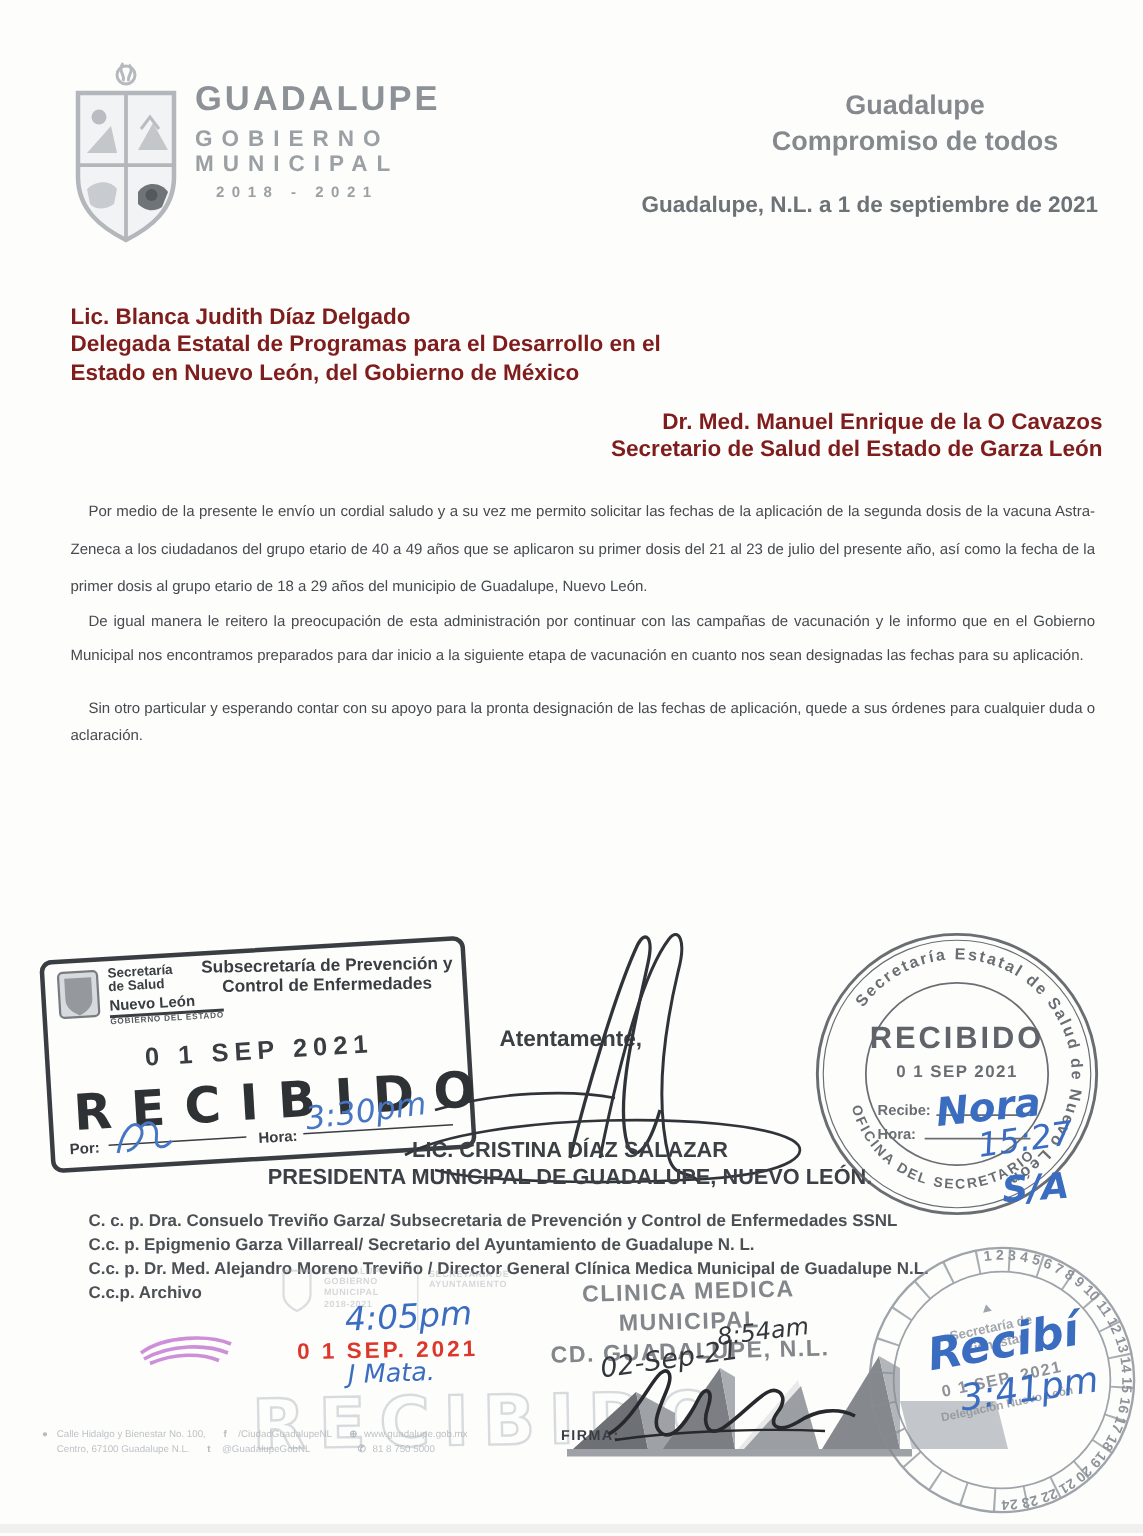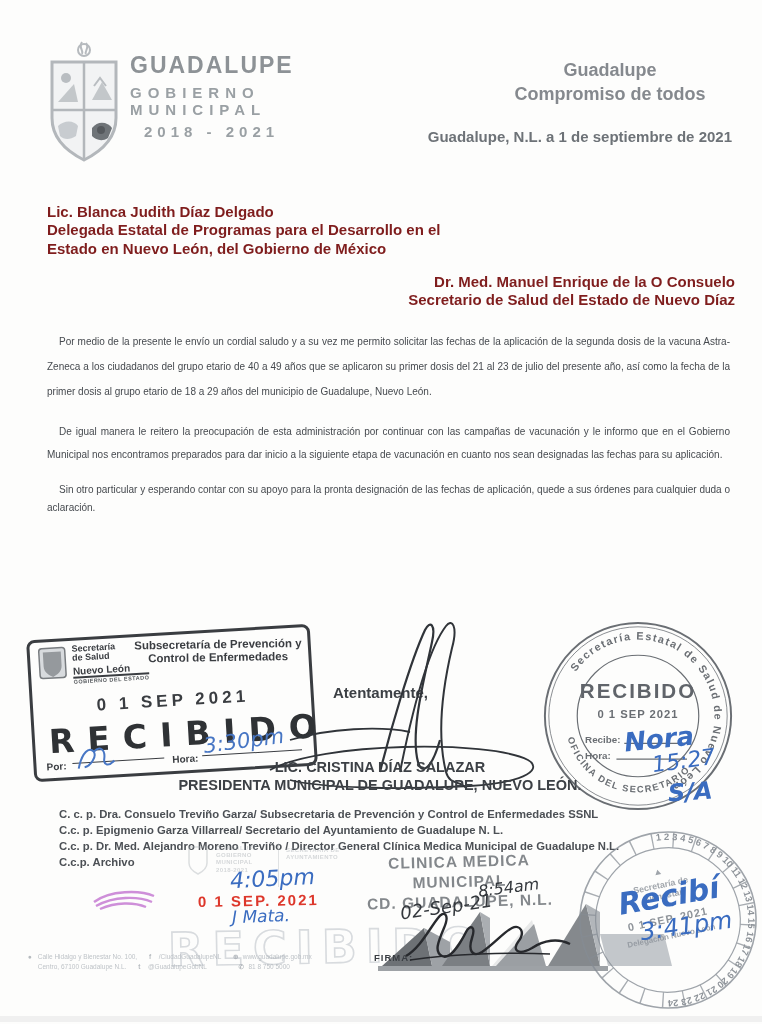--- a/index.html
+++ b/index.html
@@ -2,29 +2,29 @@
 <html><head>
 <meta charset="utf-8">
 <style>
   html,body{margin:0;padding:0;background:#ffffff;}
   #page{position:relative;width:762px;height:1024px;background:#fdfdfc;overflow:hidden;
         font-family:"Liberation Sans",sans-serif;color:#43474c;}
   .abs{position:absolute;}
   
   .logo-title{font-size:23px;font-weight:bold;letter-spacing:2px;color:#8d9296;}
   .logo-sub{font-size:15px;font-weight:bold;letter-spacing:6px;color:#9aa0a4;}
-  .logo-years{font-size:15px;font-weight:bold;letter-spacing:5px;color:#9aa0a4;}
+  .logo-years{font-size:10px;font-weight:bold;letter-spacing:5px;color:#9aa0a4;}
   .motto{font-size:18px;font-weight:bold;color:#85898e;text-align:center;line-height:1.35;}
   .oficio{font-size:15px;font-weight:bold;color:#6d7277;text-align:right;line-height:1.4;}
   
   .addr{font-size:15px;font-weight:bold;color:#7f1d1d;line-height:1.22;}
   .addr-r{text-align:right;}
   .para{font-size:10px;color:#464a4f;text-align:justify;text-indent:12px;margin:0;}
   .p1{line-height:2.48;}
-  .p2{line-height:2.22;margin-top:17px;}
+  .p2{line-height:2.22;}
   .p3{line-height:1.85;margin-top:15px;}
   
   .atent{font-size:15px;font-weight:bold;color:#3c4045;}
   .sig-name{font-size:14.5px;font-weight:bold;color:#3c4045;text-align:center;line-height:1.35;}
   
   .ccp{font-size:11.3px;font-weight:bold;color:#4c5055;line-height:1.42;}
   
   .stamp-box{width:278px;height:136px;border:3.5px solid #2c2f33;border-radius:8px;
              transform:rotate(-3.4deg);background:transparent;opacity:.93;}
   .sb-org{font-size:9px;font-weight:bold;color:#2c2f33;line-height:1.05;}
@@ -91,22 +91,22 @@
     <div>Guadalupe, N.L. a 1 de septiembre de 2021</div>
   </div>
 
   <div class="abs addr" style="left:47px;top:203px;width:520px;">
     <div>Lic. Blanca Judith Díaz Delgado</div>
     <div>Delegada Estatal de Programas para el Desarrollo en el</div>
     <div>Estado en Nuevo León, del Gobierno de México</div>
   </div>
 
   <div class="abs addr addr-r" style="left:330px;top:273px;width:405px;">
-    <div>Dr. Med. Manuel Enrique de la O Consuelo</div>
-    <div>Secretario de Salud del Estado de Nuevo Díaz</div>
+    <div>Dr. Med. Manuel Enrique de la O Cavazos</div>
+    <div>Secretario de Salud del Estado de Garza León</div>
   </div>
 
   <div class="abs" style="left:47px;top:330px;width:683px;">
     <p class="para p1">Por medio de la presente le envío un cordial saludo y a su vez me permito solicitar las fechas de la aplicación de la segunda dosis de la vacuna Astra-Zeneca a los ciudadanos del grupo etario de 40 a 49 años que se aplicaron su primer dosis del 21 al 23 de julio del presente año, así como la fecha de la primer dosis al grupo etario de 18 a 29 años del municipio de Guadalupe, Nuevo León.</p>
     <p class="para p2">De igual manera le reitero la preocupación de esta administración por continuar con las campañas de vacunación y le informo que en el Gobierno Municipal nos encontramos preparados para dar inicio a la siguiente etapa de vacunación en cuanto nos sean designadas las fechas para su aplicación.</p>
     <p class="para p3">Sin otro particular y esperando contar con su apoyo para la pronta designación de las fechas de aplicación, quede a sus órdenes para cualquier duda o aclaración.</p>
   </div>
 
   <div class="abs stamp-box" style="left:30px;top:632px;">
     <svg class="abs" style="left:7px;top:4px;" width="30" height="40" viewBox="0 0 30 40">

